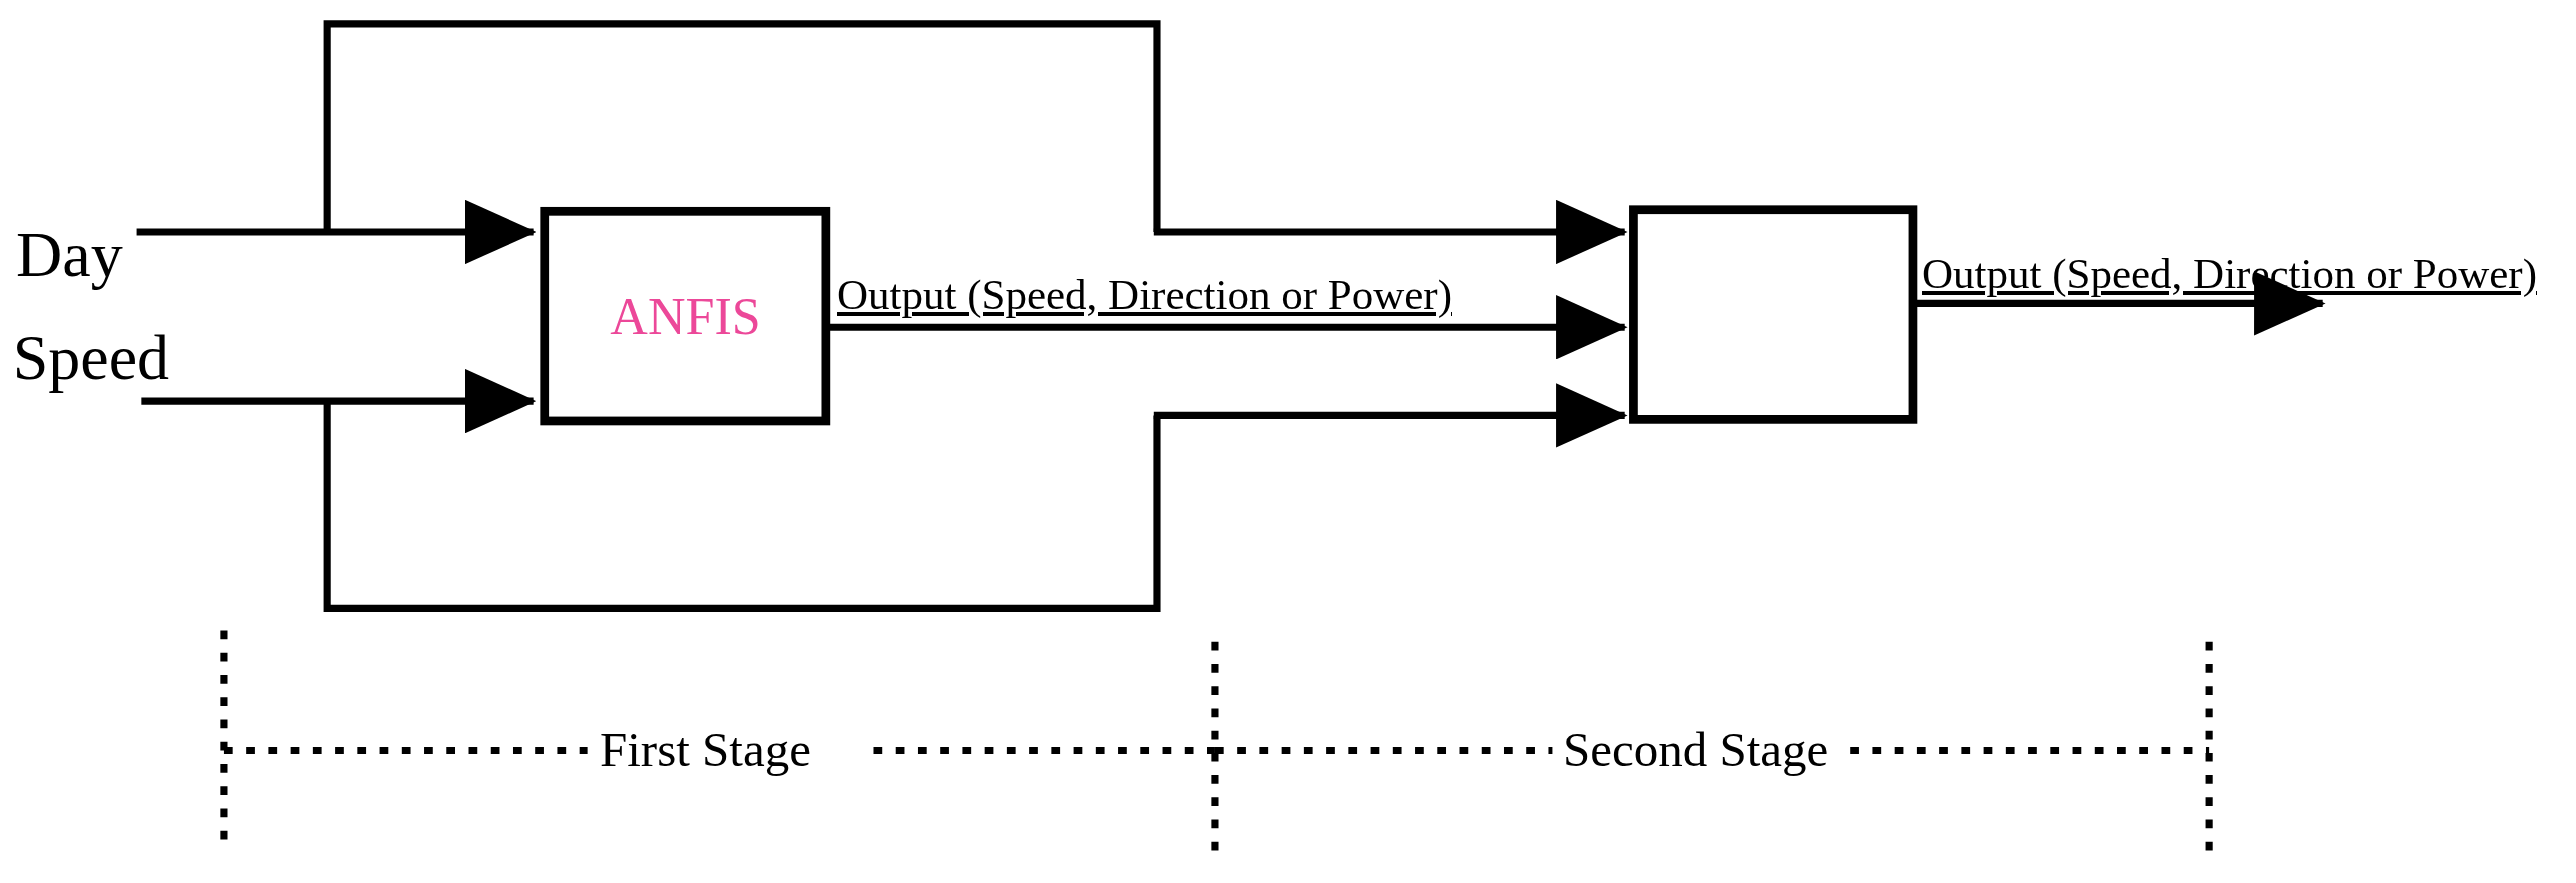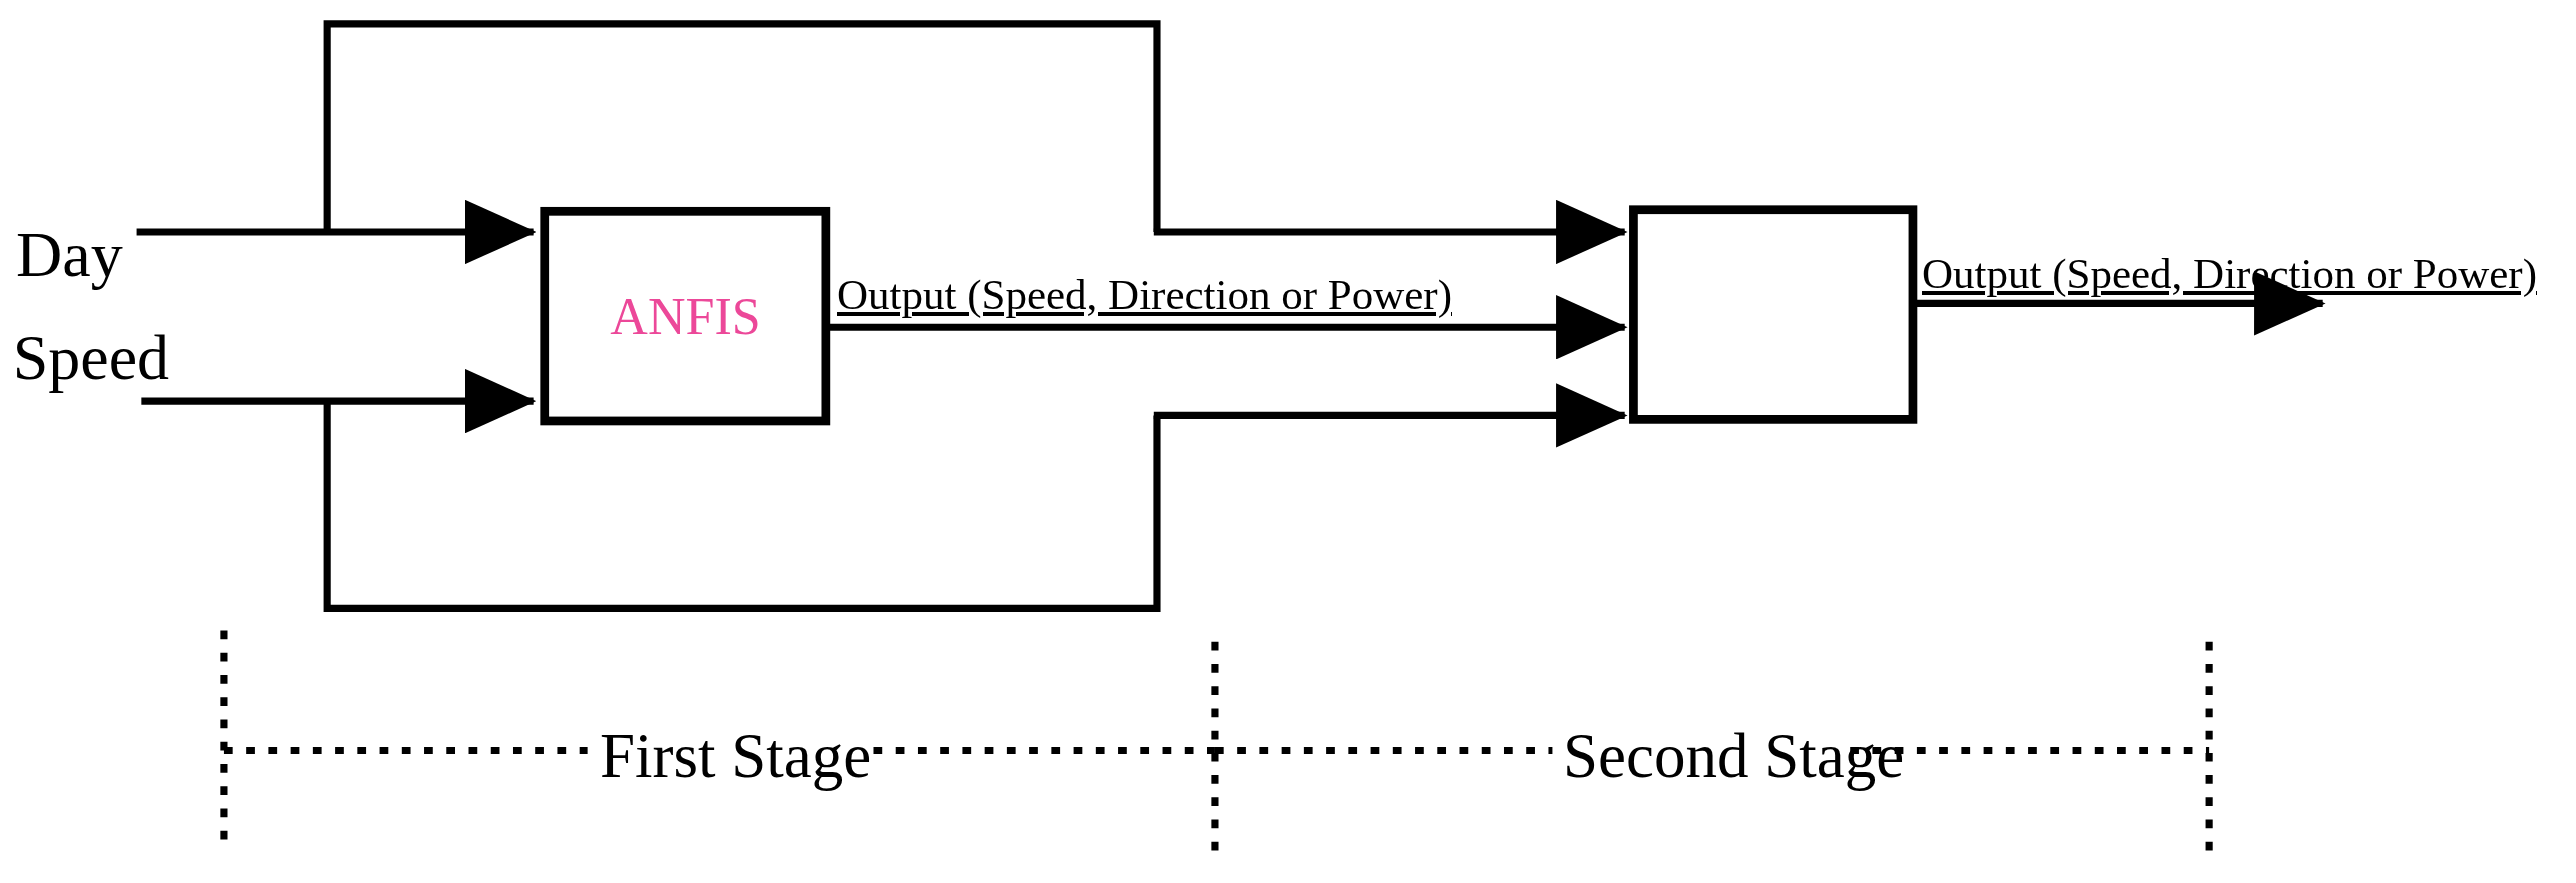--- a/index.html
+++ b/index.html
@@ -41,21 +41,21 @@
     text-align: right;
   }
   .block-label {
     font-size: 52px;
   }
   .flow-label {
     font-size: 43px;
     text-decoration: underline;
   }
   .stage-label {
-    font-size: 63px;
+    font-size: 49px;
   }
 </style>
 </head>
 <body>
 
 <div id="canvas">
 
   <svg class="svg-layer" viewBox="0 0 3244 1113">
     <defs>
       <marker id="arrowhead" markerWidth="10" markerHeight="9" refX="9.6" refY="4.5" orient="auto" markerUnits="strokeWidth">

